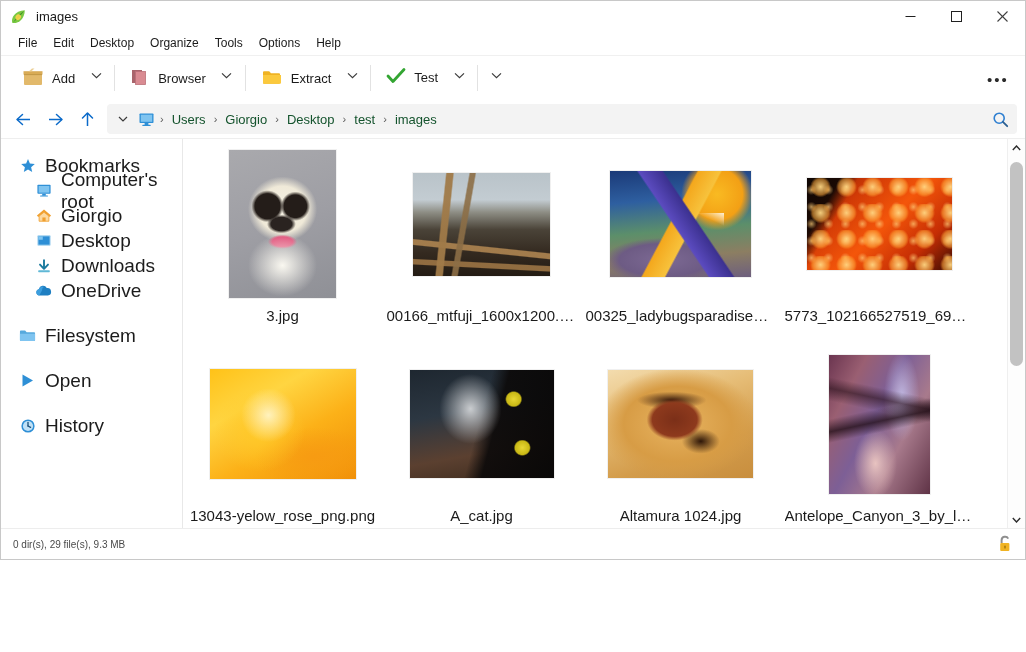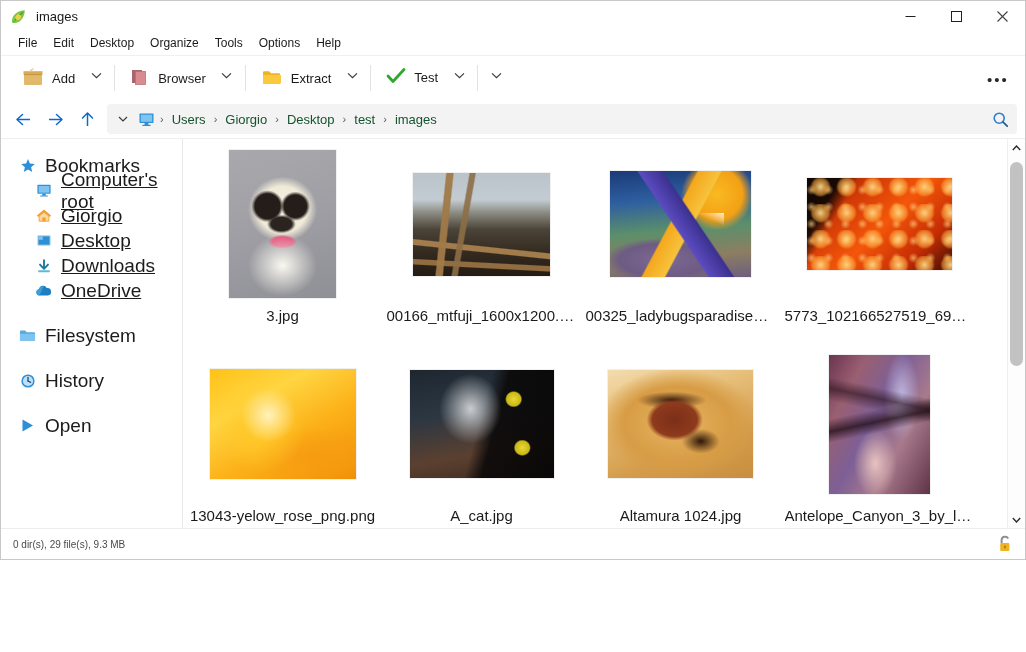--- a/index.html
+++ b/index.html
@@ -214,21 +214,21 @@
   }
   .sb-item {
     display: flex;
     align-items: center;
     gap: 9px;
     height: 25px;
     padding-left: 18px;
     font-size: 19px;
     color: #1b1b1b;
   }
-  .sb-item.child { padding-left: 34px; text-decoration: underline; }
+  .sb-item.child { padding-left: 34px; }
   .sb-item.gap { margin-top: 20px; }
   .sb-ic { width: 17px; height: 17px; display: flex; align-items: center; justify-content: center; flex: none; }
 
   
   .filearea {
     flex: 1;
     position: relative;
     overflow: hidden;
     background: #ffffff;
   }
@@ -577,37 +577,37 @@
           <svg width="17" height="15" viewBox="0 0 18 15">
             <path d="M1 3.2 a0.9 0.9 0 0 1 0.9 -0.9 h4.6 l1.6 1.8 h8 a0.9 0.9 0 0 1 0.9 0.9 v7.4 a0.9 0.9 0 0 1 -0.9 0.9 H1.9 a0.9 0.9 0 0 1 -0.9 -0.9 Z" fill="#56a9dd"></path>
             <path d="M1 5.6 h16 v6.8 a0.9 0.9 0 0 1 -0.9 0.9 H1.9 a0.9 0.9 0 0 1 -0.9 -0.9 Z" fill="#7fc4f0"></path>
           </svg>
         </span>
         <span>Filesystem</span>
       </div>
 
       <div class="sb-item gap">
         <span class="sb-ic">
+          <svg width="15" height="15" viewBox="0 0 15 15">
+            <polygon points="2.5,1.5 13,7.5 2.5,13.5" fill="#2e8fd6"></polygon>
+          </svg>
+        </span>
+        <span>Open</span>
+      </div>
+
+      <div class="sb-item gap">
+        <span class="sb-ic">
           <svg width="16" height="16" viewBox="0 0 16 16">
             <circle cx="8" cy="8" r="6.6" fill="#2e8fd6"></circle>
             <circle cx="8" cy="8" r="5.1" fill="#bfe1f7"></circle>
             <line x1="8" y1="8" x2="8" y2="4.4" stroke="#1b4f78" stroke-width="1.3" stroke-linecap="round"></line>
             <line x1="8" y1="8" x2="10.6" y2="9.3" stroke="#1b4f78" stroke-width="1.3" stroke-linecap="round"></line>
           </svg>
         </span>
         <span>History</span>
-      </div>
-
-      <div class="sb-item gap">
-        <span class="sb-ic">
-          <svg width="15" height="15" viewBox="0 0 15 15">
-            <polygon points="2.5,1.5 13,7.5 2.5,13.5" fill="#2e8fd6"></polygon>
-          </svg>
-        </span>
-        <span>Open</span>
       </div>
     </div>
 
     <div class="filearea">
       <div class="grid">
 
         <div class="cell">
           <div class="thumbwrap">
             <div class="thumb" style="width:107px;height:148px;background:
               radial-gradient(ellipse 46% 30% at 50% 78%, rgba(252,250,242,0.98) 0%, rgba(252,250,242,0) 70%),

